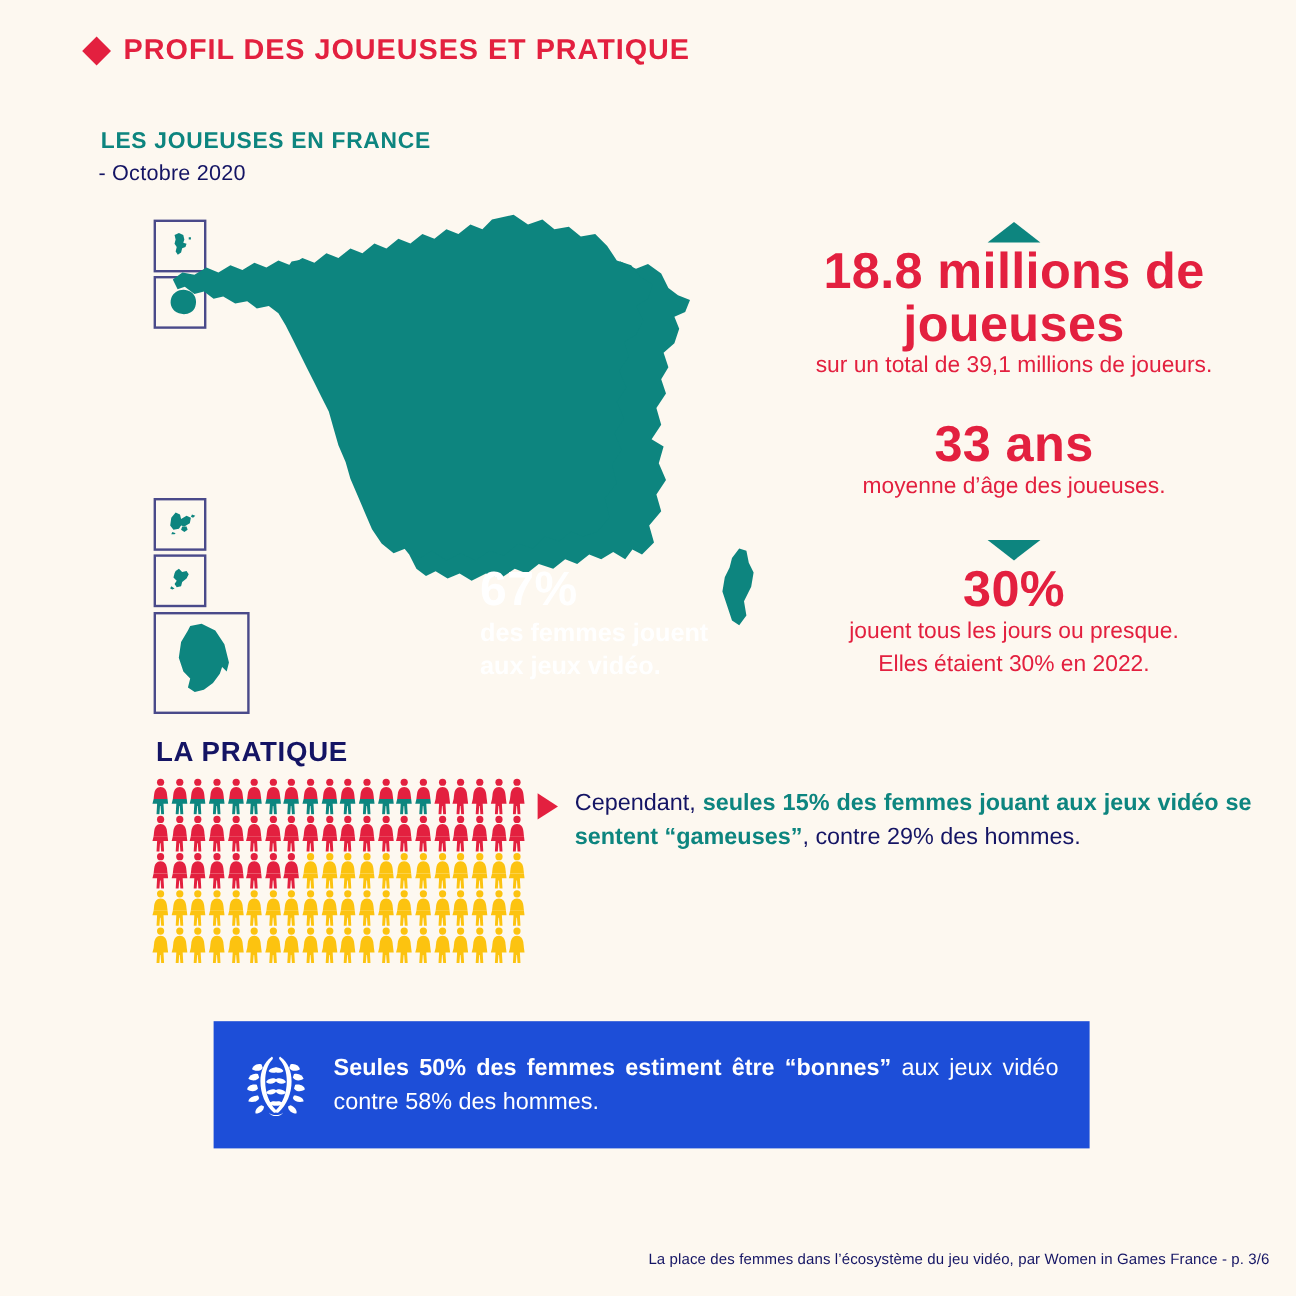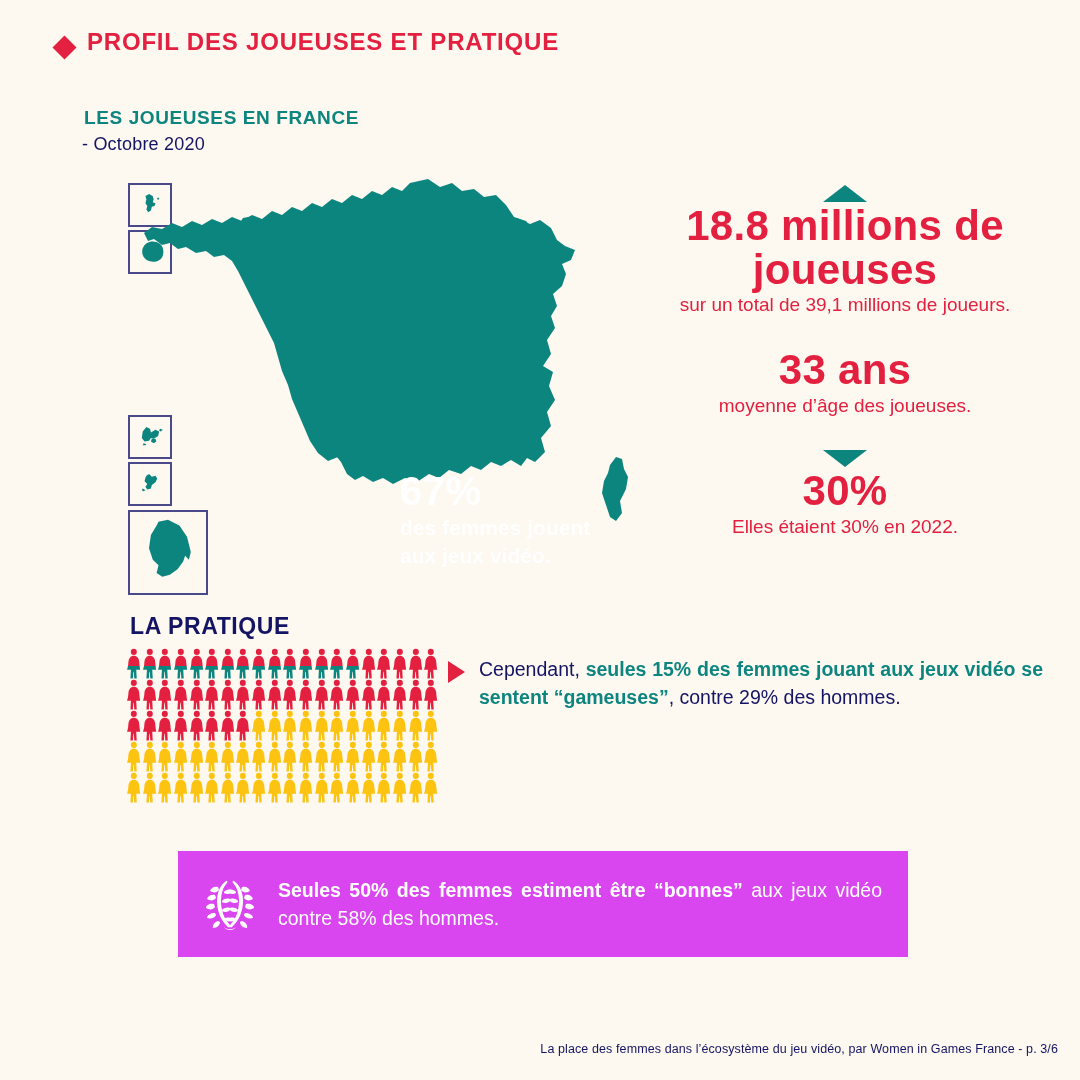--- a/index.html
+++ b/index.html
@@ -11,24 +11,24 @@
     height: 1080px;
     background: #fdf8f0;
     font-family: "Liberation Sans", sans-serif;
     overflow: hidden;
     position: relative;
   }
 
   
   .section-head {
     position: absolute;
-    left: 56px;
+    left: 72px;
     top: 28px;
     display: flex;
-    align-items: flex-end;
+    align-items: center;
     gap: 14px;
   }
   .diamond {
     width: 17px;
     height: 17px;
     background: #e3203f;
     transform: rotate(45deg);
     flex: 0 0 auto;
   }
   .section-head-text {
@@ -188,21 +188,21 @@
   .hl-red { color: #e3203f; font-weight: bold; }
   .hl-teal { color: #0d857f; font-weight: bold; }
 
   
   .callout {
     position: absolute;
     left: 178px;
     top: 851px;
     width: 730px;
     height: 106px;
-    background: #d946ef;
+    background: #1d4ed8;
     display: flex;
     align-items: center;
     gap: 18px;
     padding: 0 26px 0 22px;
     box-sizing: border-box;
   }
   .wreath { flex: 0 0 auto; width: 60px; height: 62px; }
   .wreath svg { display: block; width: 100%; height: 100%; }
   .callout-text {
     color: #ffffff;
@@ -348,20 +348,21 @@
   <div class="stat">
     <div class="stat-big">33 ans</div>
     <div class="stat-sub">moyenne d’âge des joueuses.</div>
   </div>
 
   <div class="stat-gap-2"></div>
 
   <div class="stat">
     <div class="tri tri-down"></div>
     <div class="stat-big">30%</div>
+    <div class="stat-sub">jouent tous les jours ou presque.</div>
     <div class="stat-sub">Elles étaient 30% en 2022.</div>
   </div>
 </div>
 
 <div class="pratique-title">LA PRATIQUE</div>
 
 <div class="picto" id="picto">
     <svg viewBox="0 0 32 64">
       <circle cx="16" cy="8" r="6.2" fill="#e3203f"></circle>
       <path d="M16 16 c-7 0 -10 5 -11 12 l-1 9 h24 l-1 -9 c-1 -7 -4 -12 -11 -12z" fill="#e3203f"></path>

